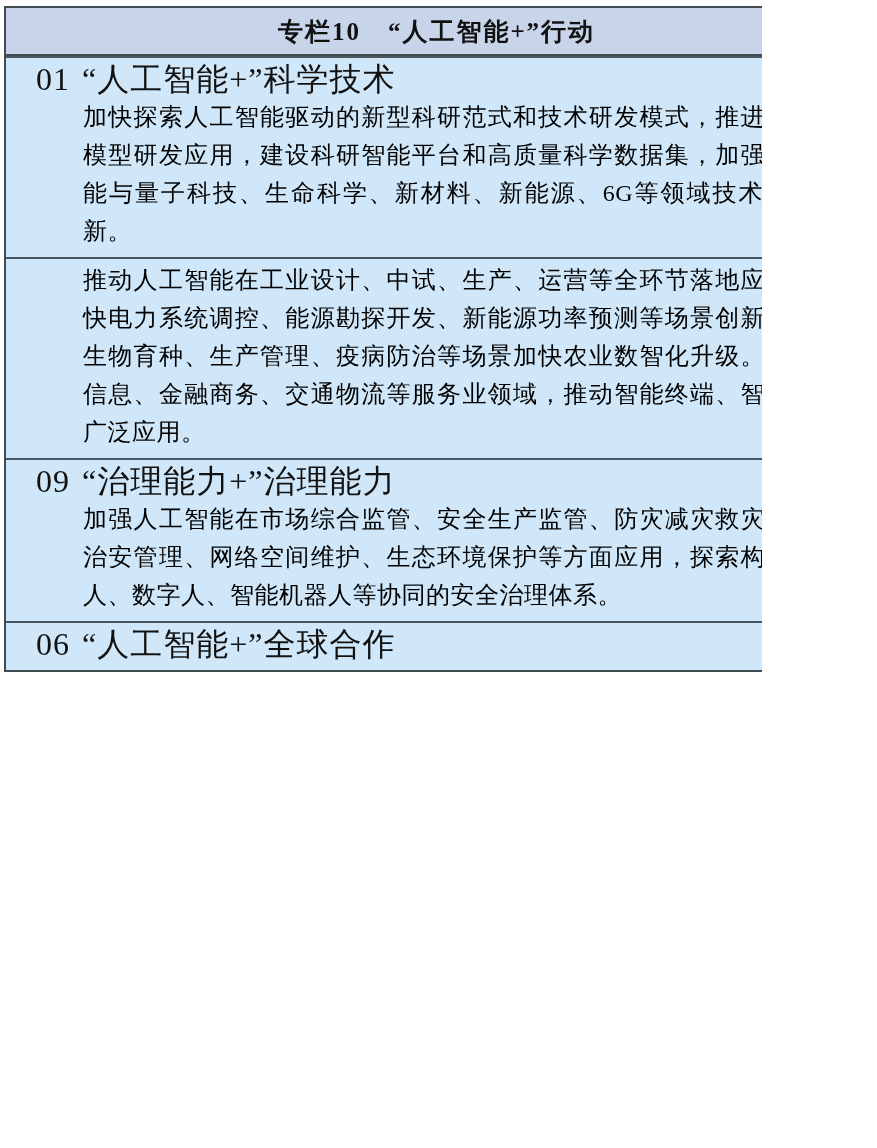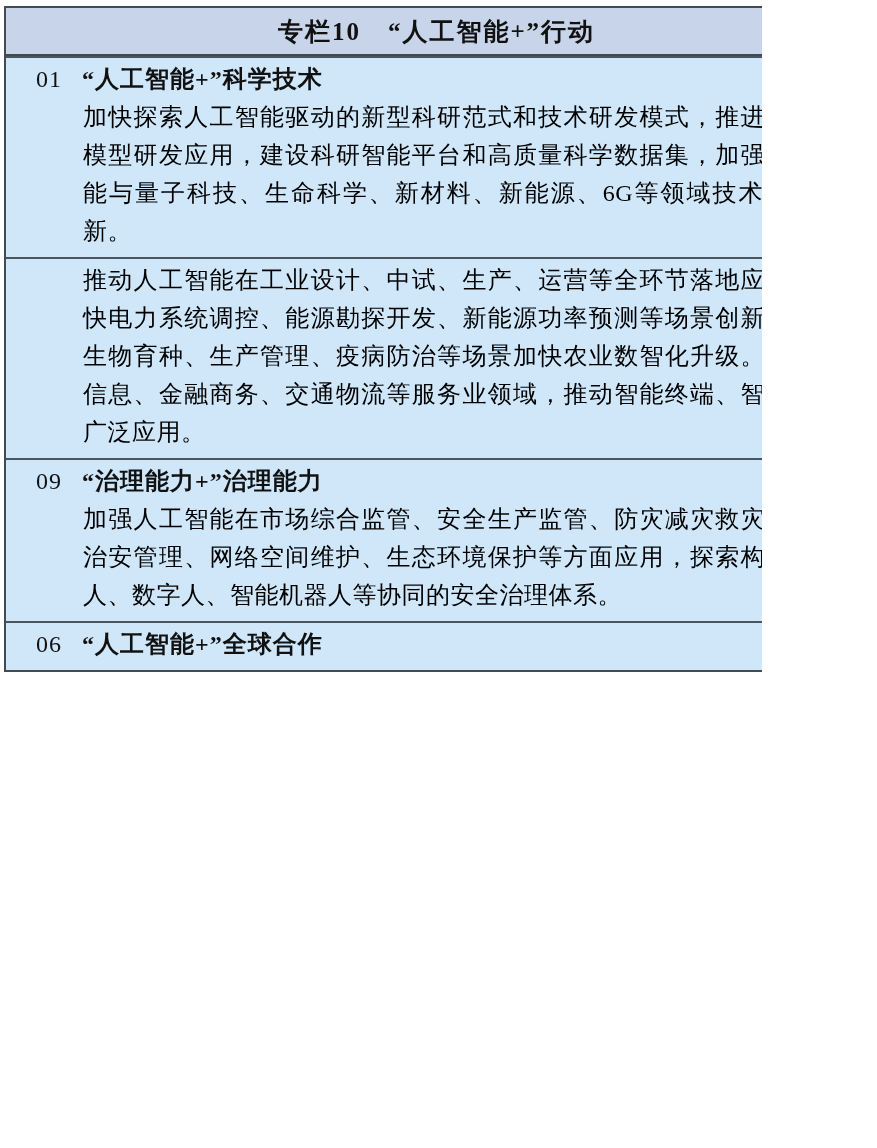--- a/index.html
+++ b/index.html
@@ -41,31 +41,31 @@
     padding: 2px 26px 7px 30px;
     background: #cfe7f9;
     border-top: 2px solid #4b565e;
   }
   .section:first-of-type {
     border-top: none;
   }
   .sec-head {
     display: flex;
     align-items: baseline;
-    font-size: 24px;
+    font-size: 32px;
     line-height: 38px;
     color: #111111;
   }
   .sec-num {
     width: 46px;
     flex: 0 0 46px;
     letter-spacing: 1px;
   }
   .sec-title {
-    font-weight: bold;
+    font-weight: normal;
     letter-spacing: 1px;
   }
   .sec-body {
     margin-left: 47px;
     font-size: 24px;
     line-height: 38px;
     color: #000000;
     text-align: justify;
     letter-spacing: 0.5px;
   }

